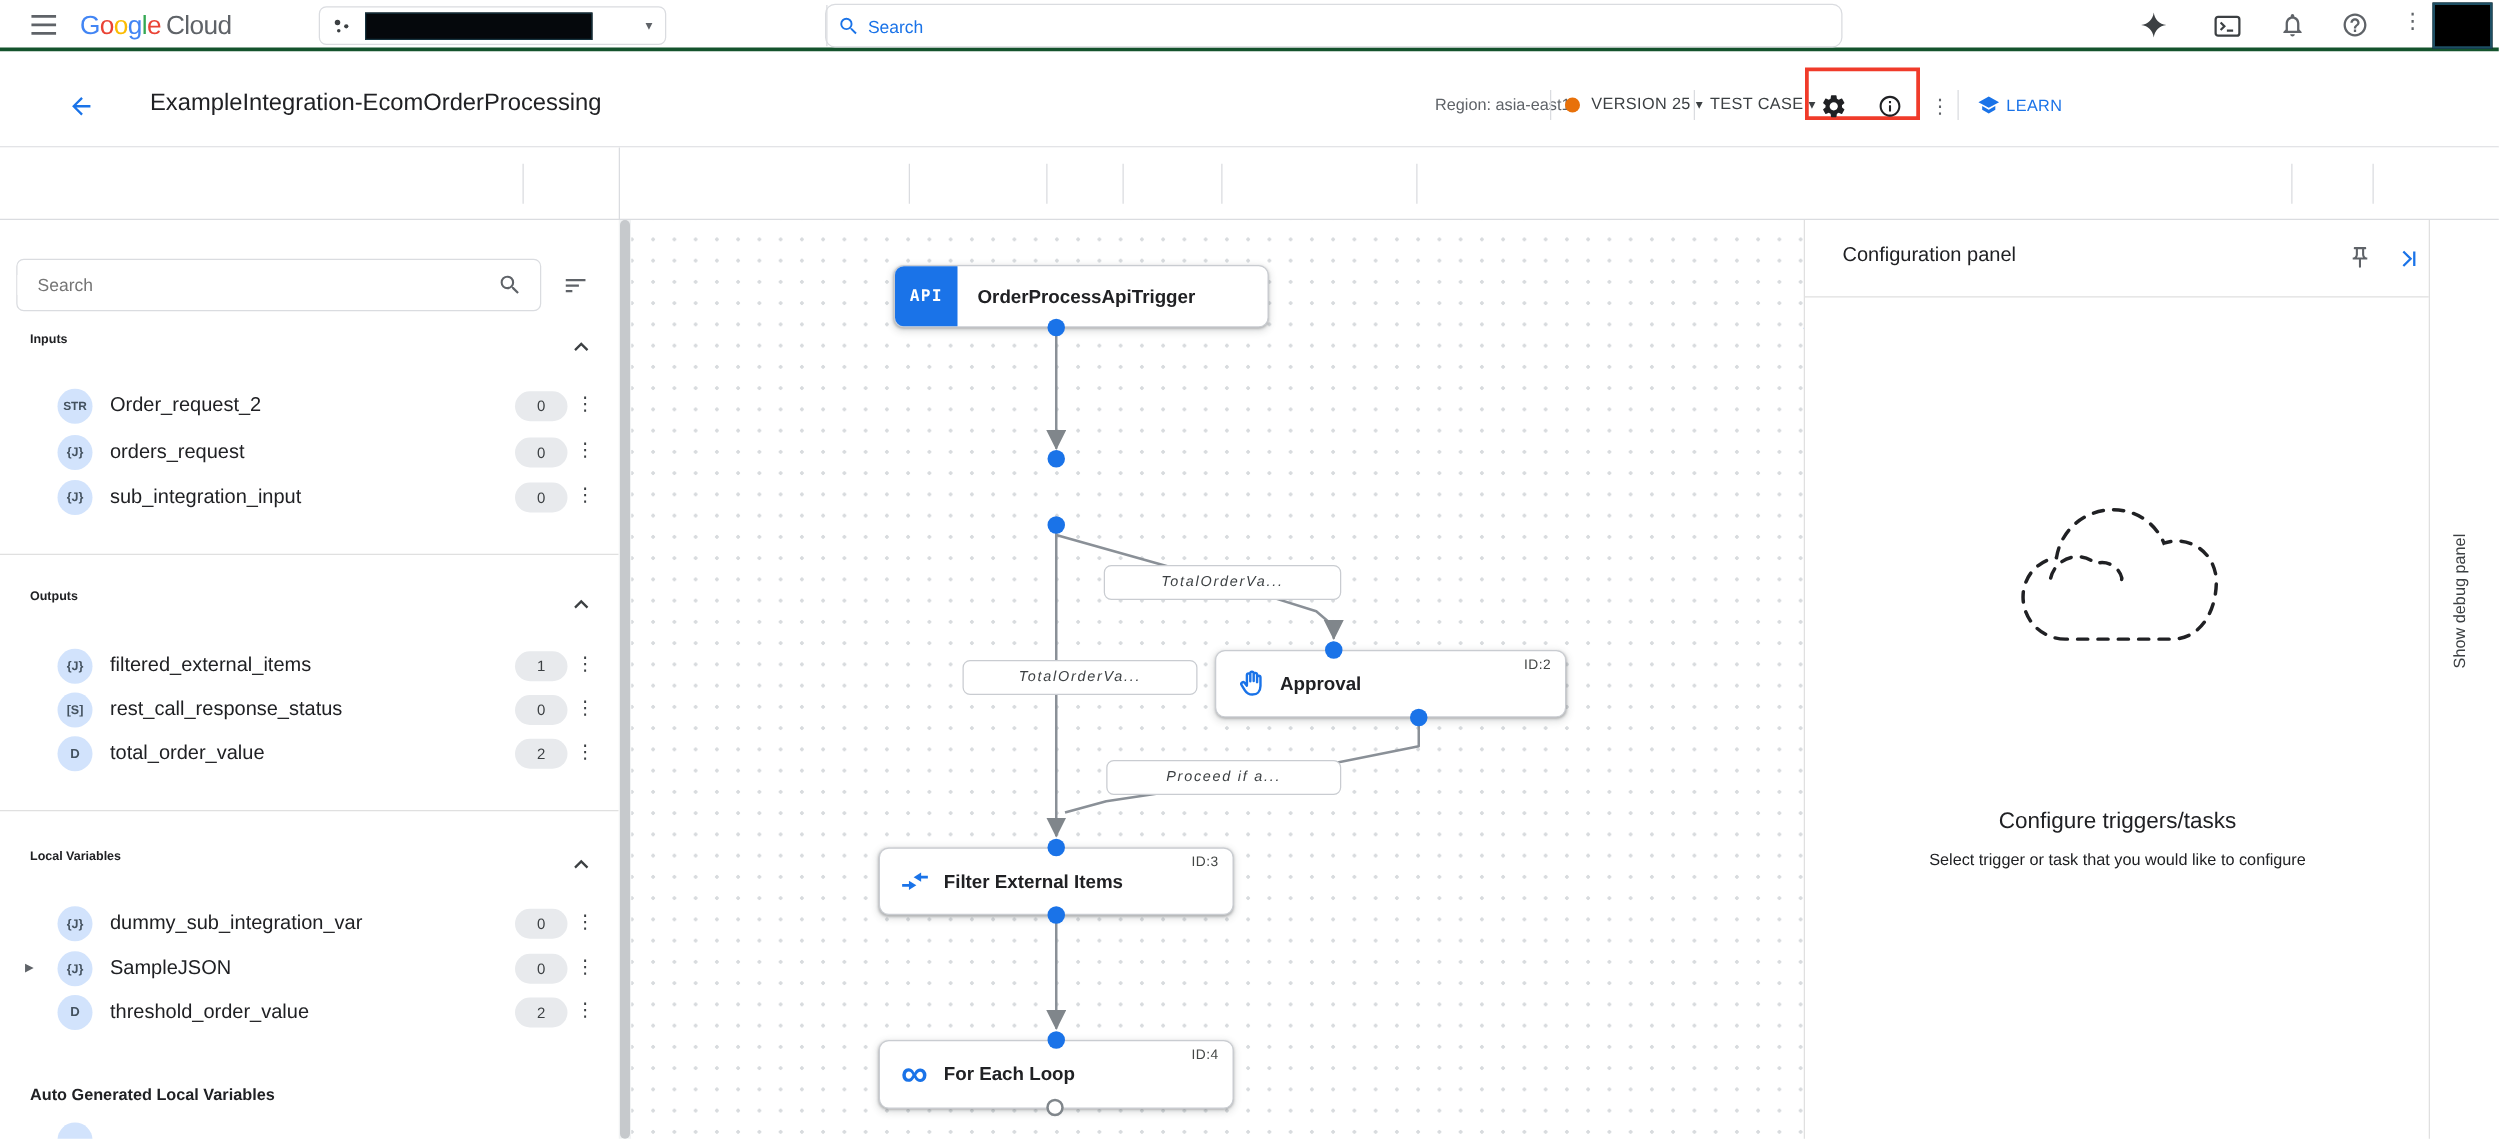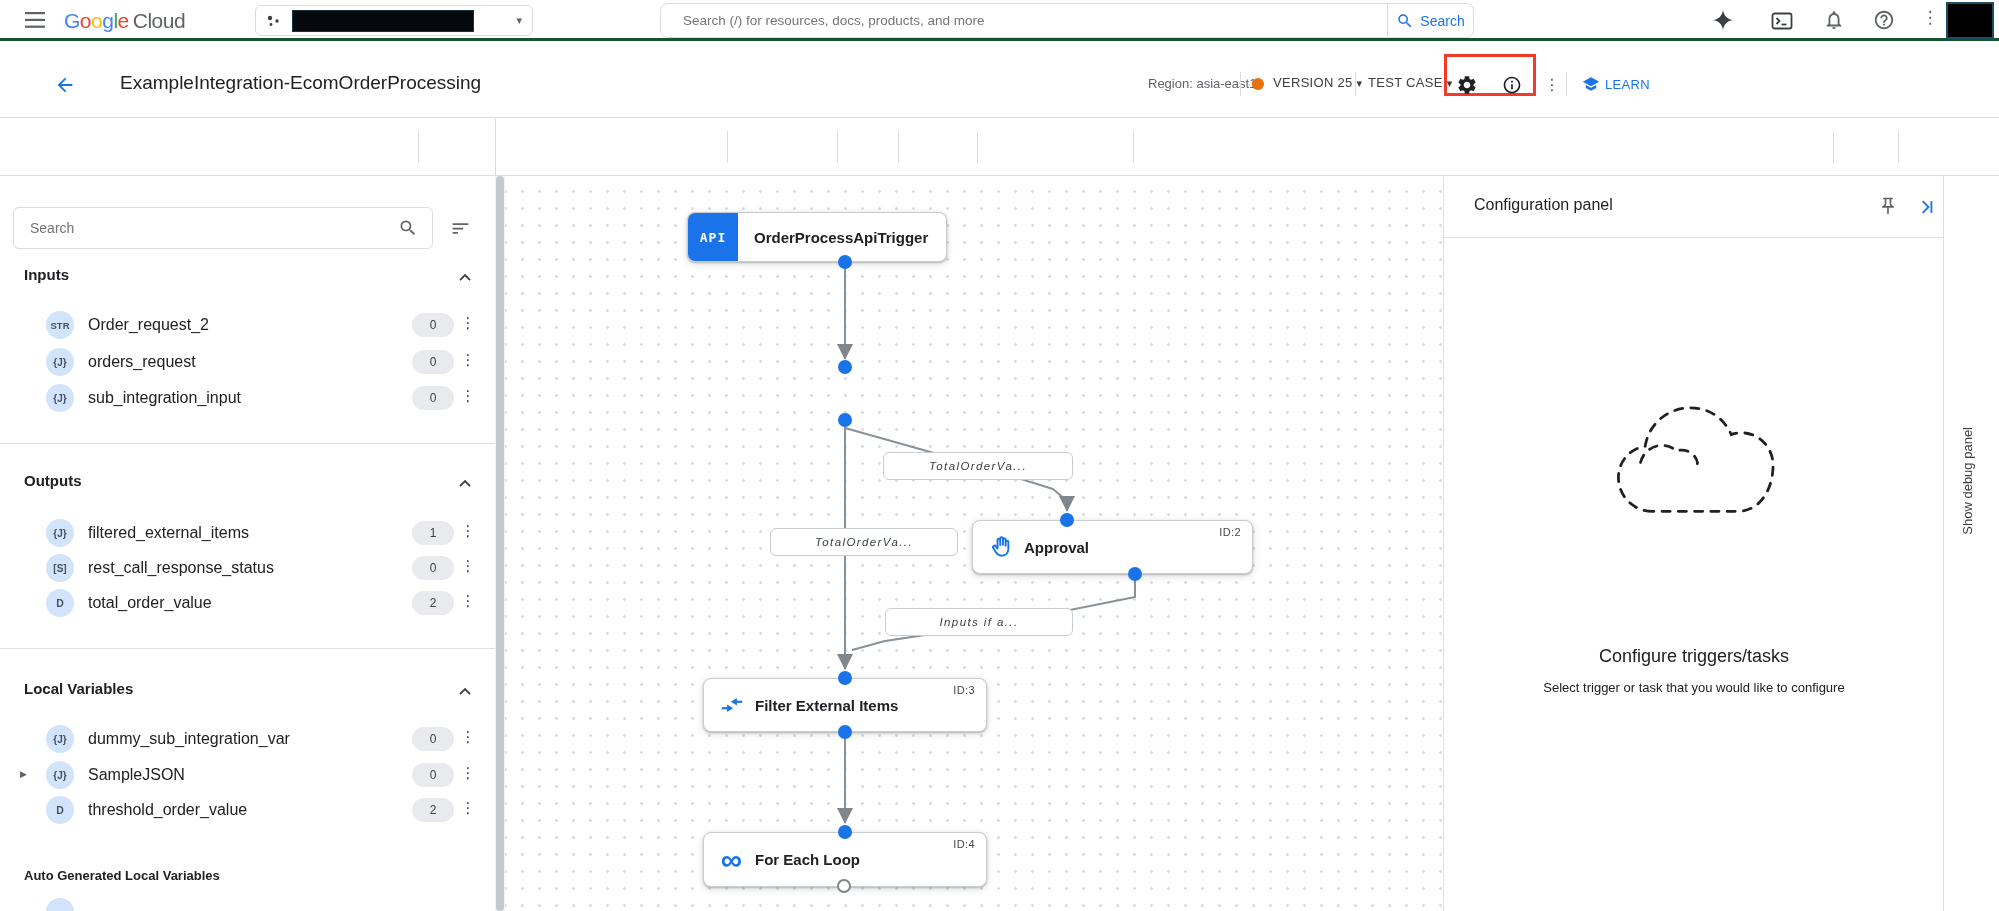--- a/index.html
+++ b/index.html
@@ -39,21 +39,21 @@
   #toggle { position:absolute; left:1138px; top:136px; width:52px; height:24px; cursor:pointer; }
   #toggle .track { position:absolute; left:6px; top:4px; width:42px; height:15px; border-radius:8px; background:#dcdfe3; }
   #toggle .knob { position:absolute; left:0; top:0; width:24px; height:24px; border-radius:50%; background:#5f6368; color:#fff; display:flex; align-items:center; justify-content:center; font-size:14px; box-shadow:0 1px 2px rgba(0,0,0,.3); }
   #preview { position:absolute; left:1342px; top:136px; background:#455a64; color:#fff; font-size:10.5px; font-weight:bold; letter-spacing:.8px; padding:5px 9px; border-radius:3px; }
   #ncv { position:absolute; left:1205px; top:139px; font-size:13.5px; color:#202124; }
 
   
   #side { position:absolute; left:0; top:176px; width:495px; height:735px; background:#fff; overflow:hidden; }
   #sside-search { position:absolute; left:13px; top:31px; width:420px; height:42px; border:1px solid #dadce0; border-radius:6px; display:flex; align-items:center; }
   #sside-search input { flex:1; border:none; outline:none; padding-left:16px; font-size:14px; color:#5f6368; font-family:inherit; }
-  .shead { position:absolute; left:24px; font-size:15px; font-weight:bold; color:#202124; }
+  .shead { position:absolute; left:24px; font-size:10px; font-weight:bold; color:#202124; }
   .shead-sm { position:absolute; left:24px; font-size:13px; font-weight:bold; color:#202124; }
   .chev { position:absolute; left:455px; cursor:pointer; }
   .srow { position:absolute; left:0; width:495px; height:38px; display:flex; align-items:center; cursor:pointer; }
   .badge { position:absolute; left:46px; width:28px; height:28px; border-radius:50%; background:#d2e3fc; color:#44525f; font-size:10px; font-weight:bold; display:flex; align-items:center; justify-content:center; }
   .vname { position:absolute; left:88px; font-size:16px; color:#202124; }
   .vcount { position:absolute; left:412px; top:7px; width:42px; height:24px; border-radius:12px; background:#e8eaed; color:#3c4043; font-size:12px; display:flex; align-items:center; justify-content:center; }
   .vdots { position:absolute; left:458px; top:8px; width:20px; text-align:center; font-size:15px; color:#3c4043; cursor:pointer; }
   .exparrow { position:absolute; left:20px; top:13px; font-size:9px; color:#5f6368; cursor:pointer; }
   .sdiv { position:absolute; left:0; width:495px; height:1px; background:#e0e0e0; }
   #sscroll { position:absolute; left:495px; top:176px; width:10px; height:735px; background:#f1f3f4; }
@@ -108,21 +108,20 @@
             <circle cx="4" cy="5" r="2.2"></circle>
             <circle cx="11" cy="8" r="1.7"></circle>
             <circle cx="5" cy="11.5" r="1.4"></circle>
           </g>
         </svg>
     </span>
     <span id="projredact"></span>
     <span style="margin-left:auto;color:#5f6368;font-size:11px">▾</span>
   </div>
   <div id="gsearch">
-    <input placeholder="Search (/) for resources, docs, products, and more" style="">
     <div id="gsearchbtn">
       <svg width="18" height="18" viewBox="0 0 24 24">
           <path fill="#1a73e8" d="M15.5 14h-.79l-.28-.27A6.47 6.47 0 0 0 16 9.5 6.5 6.5 0 1 0 9.5 16c1.61 0 3.09-.59 4.23-1.57l.27.28v.79l5 4.99L20.49 19l-4.99-5zm-6 0C7 14 5 12 5 9.5S7 5 9.5 5 14 7 14 9.5 12 14 9.5 14z"></path>
         </svg>
       <span>Search</span>
     </div>
   </div>
   <span class="tbicon" style="left:1712px">
     <svg width="22" height="22" viewBox="0 0 24 24">
         <path fill="#3c4043" d="M12 1c.8 6.2 4.8 10.2 11 11-6.2.8-10.2 4.8-11 11-.8-6.2-4.8-10.2-11-11 6.2-.8 10.2-4.8 11-11z"></path>
@@ -406,23 +405,23 @@
       <path d="M340,92 L340,183" marker-end="url(#arr)"></path>
       <path d="M340,250 L340,493" marker-end="url(#arr)"></path>
       <path d="M340,562 L340,647" marker-end="url(#arr)"></path>
       <path d="M340,252 L468,288 L548,313 L562,325 L562,335" marker-end="url(#arr)"></path>
       <path d="M630,404 L630,421 L500,447 L380,465 L347,474"></path>
     </g>
   </svg>
 
   <div class="elabel" style="left:378px;top:276px;width:190px;height:28px">TotalOrderVa...</div>
   <div class="elabel" style="left:265px;top:352px;width:188px;height:28px">TotalOrderVa...</div>
-  <div class="elabel" style="left:380px;top:432px;width:188px;height:28px">Inputs if a...</div>
-
-  <div class="cnode" style="left:182px;top:36px;width:260px;height:50px">
+  <div class="elabel" style="left:380px;top:432px;width:188px;height:28px">Proceed if a...</div>
+
+  <div class="cnode" style="left:210px;top:36px;width:300px;height:50px">
     <span id="apibadge">API</span>
     <span class="nlabel" style="margin-left:16px">OrderProcessApiTrigger</span>
   </div>
 
 
   <div class="cnode" style="left:467px;top:344px;width:281px;height:54px">
     <span class="nid">ID:2</span>
     <span class="nicon">
       <svg width="26" height="26" viewBox="0 0 22 24" fill="none" stroke="#1a73e8" stroke-width="1.8" stroke-linecap="round" stroke-linejoin="round">
         <path d="M7.8 12.5 V5.6 a1.25 1.25 0 0 1 2.5 0 V10.2 M10.3 10.2 V4.3 a1.25 1.25 0 0 1 2.5 0 V10 M12.8 10 V5.2 a1.25 1.25 0 0 1 2.5 0 V10.8 M15.3 10.8 V7.4 a1.25 1.25 0 0 1 2.5 0 V13.6 C17.8 17.6 15.2 20 11.8 20 C9.3 20 7.6 19 6.3 16.9 L3.9 13 a1.4 1.4 0 0 1 2.3 -1.6 L7.8 13.4"></path>

